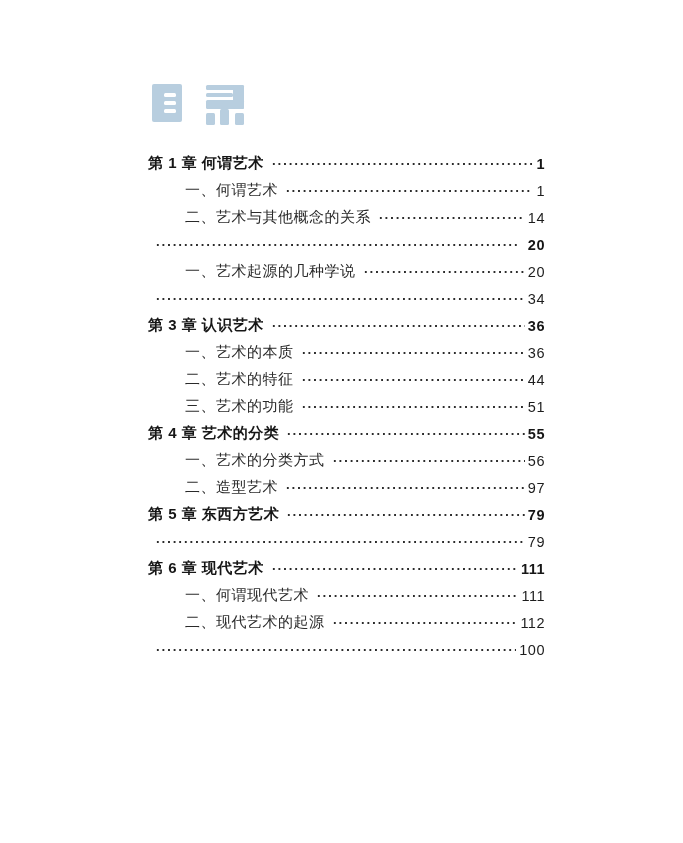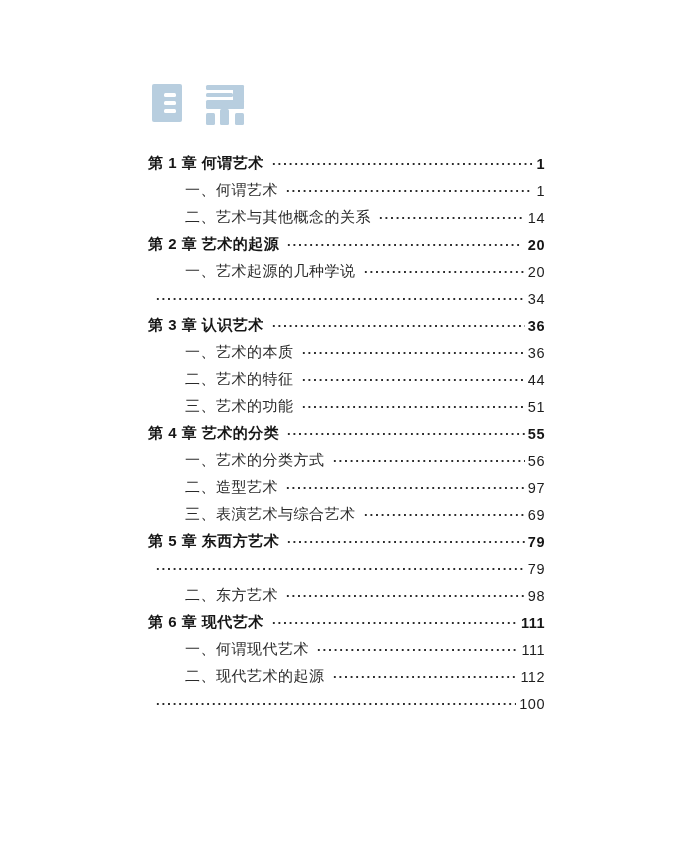--- a/index.html
+++ b/index.html
@@ -98,21 +98,20 @@
     <span class="pagenum">1</span>
   </div>
 
   <div class="row sub">
     <span class="label">二、艺术与其他概念的关系</span>
     <span class="leader"></span>
     <span class="pagenum">14</span>
   </div>
 
   <div class="row chapter">
-    <span class="label">第 2 章  艺术的起源</span>
     <span class="leader"></span>
     <span class="pagenum"> 20</span>
   </div>
 
   <div class="row sub">
     <span class="label">一、艺术起源的几种学说</span>
     <span class="leader"></span>
     <span class="pagenum">20</span>
   </div>
 
@@ -156,42 +155,32 @@
     <span class="leader"></span>
     <span class="pagenum">56</span>
   </div>
 
   <div class="row sub">
     <span class="label">二、造型艺术</span>
     <span class="leader"></span>
     <span class="pagenum">97</span>
   </div>
 
-  <div class="row sub">
-    <span class="label">三、表演艺术与综合艺术</span>
-    <span class="leader"></span>
-    <span class="pagenum">69</span>
-  </div>
 
   <div class="row chapter">
     <span class="label">第 5 章  东西方艺术</span>
     <span class="leader"></span>
     <span class="pagenum">79</span>
   </div>
 
   <div class="row sub">
     <span class="leader"></span>
     <span class="pagenum">79</span>
   </div>
 
-  <div class="row sub">
-    <span class="label">二、东方艺术</span>
-    <span class="leader"></span>
-    <span class="pagenum">98</span>
-  </div>
 
   <div class="row chapter">
     <span class="label">第 6 章  现代艺术</span>
     <span class="leader"></span>
     <span class="pagenum">111</span>
   </div>
 
   <div class="row sub">
     <span class="label">一、何谓现代艺术</span>
     <span class="leader"></span>

